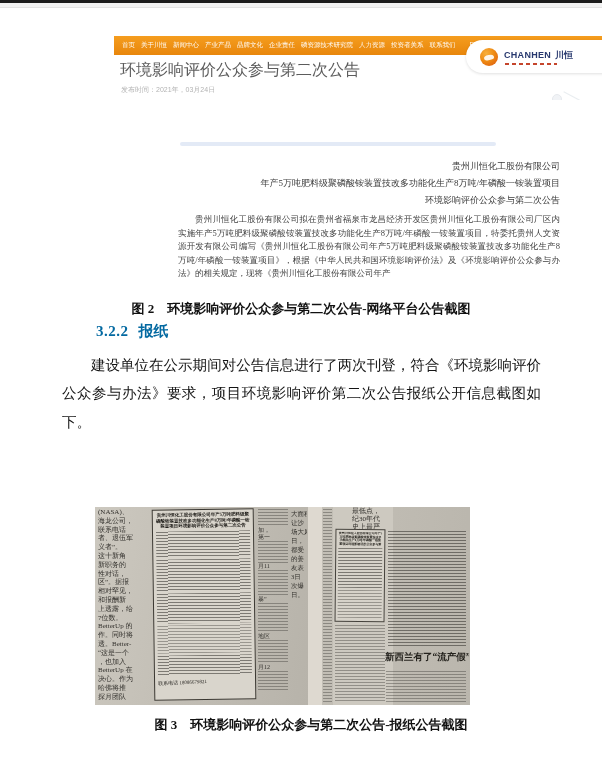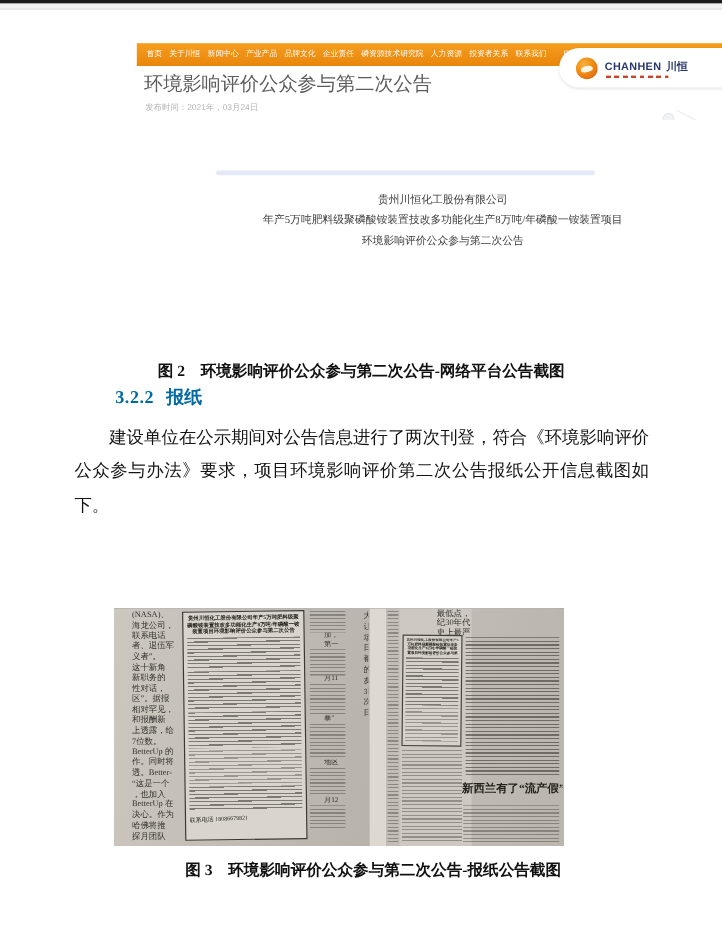--- a/index.html
+++ b/index.html
@@ -34,21 +34,21 @@
   #page-title { position:absolute; left:6px; top:24px; font-size:16px; color:#5c5c5c; font-weight:400; }
   #page-meta  { position:absolute; left:7px; top:49px; font-size:7px; color:#b3b3b3; }
   
   .mol-dot  { position:absolute; border-radius:50%; border:1px solid #dfe3e8; background:#eef1f4; opacity:.8; }
   .mol-line { position:absolute; height:1px; background:#e4e8ec; opacity:.8; }
   
   #doc-panel { position:absolute; left:0; top:64px; width:524px; height:198px; background:#fff; overflow:hidden; }
   #doc-smear { position:absolute; left:66px; top:42px; width:316px; height:4px; background:#ccd9ef; opacity:.55; border-radius:2px; }
   #doc-text  { position:absolute; left:64px; top:58px; width:382px;
                font-family:"Liberation Serif","DejaVu Serif",serif; color:#3d3d3d; }
-  .doc-center { text-align:center; font-size:9px; line-height:17px; color:#3a3a3a; }
+  .doc-center { text-align:right; font-size:9px; line-height:17px; color:#3a3a3a; }
   #doc-body   { margin-top:4px; font-size:8.5px; line-height:13.6px; text-align:justify; text-indent:2em; color:#3f3f3f; }
 
   
   .fig-caption { position:absolute; left:0; width:602px; text-align:center;
                  font-family:"Liberation Serif","DejaVu Serif",serif; font-weight:bold;
                  font-size:13px; color:#111; }
   #fig2-caption { top:300px; }
   #fig3-caption { top:716px;padding-left:20px; }
   #section-heading { position:absolute; left:96px; top:322px;
                      font-family:"Liberation Serif","DejaVu Serif",serif;
@@ -64,21 +64,21 @@
                 background:#b4b0a8; overflow:hidden;
                 font-family:"Liberation Serif","DejaVu Serif",serif;
                 box-shadow:inset 0 0 14px rgba(60,55,45,.35); }
   #np-left   { position:absolute; left:0; top:0; width:213px; height:198px;
                background:linear-gradient(100deg,#ccc8bf 0%,#bfbbb2 60%,#b7b3aa 100%); }
   #np-gutter { position:absolute; left:213px; top:0; width:14px; height:198px; background:#ded9d0; }
   #np-right  { position:absolute; left:227px; top:0; width:148px; height:198px;
                background:linear-gradient(95deg,#c3bfb6 0%,#bab6ad 100%); }
   #np-right-light { position:absolute; left:11px; top:0; width:60px; height:198px; background:#cdc9c0; }
   .np-col { position:absolute; overflow:hidden; }
-  .np-frag { display:block; white-space:nowrap; overflow:hidden; color:#33312d;margin-left:12px; }
+  .np-frag { display:block; white-space:nowrap; overflow:hidden; color:#33312d; }
   .microlines { background-image:repeating-linear-gradient(180deg, rgba(40,38,34,.52) 0 1px, transparent 1px 3px); }
   .microlines-soft { background-image:repeating-linear-gradient(180deg, rgba(50,48,44,.38) 0 1px, transparent 1px 3px); }
   #np-box-left { position:absolute; left:58px; top:2px; width:102px; height:191px;
                  background:#d9d5cc; border:1px solid #3b3832; transform:rotate(-.8deg);
                  padding:2px 3px; overflow:hidden; }
   #np-box-left-title { font-size:4.5px; line-height:5.5px; font-weight:bold; color:#23211d;
                        text-align:center; overflow:hidden; }
   .np-box-lines { margin-top:2px; height:26px; }
   #np-box-left-footer { margin-top:3px; font-size:5px; color:#2b2925; transform:rotate(-2deg);
                         white-space:nowrap; overflow:hidden; }
@@ -136,20 +136,21 @@
 
     <div id="page-title">环境影响评价公众参与第二次公告</div>
     <div id="page-meta">发布时间：2021年，03月24日</div>
 
     <div id="doc-panel">
       <div id="doc-smear"></div>
       <div id="doc-text">
         <div class="doc-center">贵州川恒化工股份有限公司</div>
         <div class="doc-center">年产5万吨肥料级聚磷酸铵装置技改多功能化生产8万吨/年磷酸一铵装置项目</div>
         <div class="doc-center">环境影响评价公众参与第二次公告</div>
+        <div id="doc-body">贵州川恒化工股份有限公司拟在贵州省福泉市龙昌经济开发区贵州川恒化工股份有限公司厂区内实施年产5万吨肥料级聚磷酸铵装置技改多功能化生产8万吨/年磷酸一铵装置项目，特委托贵州人文资源开发有限公司编写《贵州川恒化工股份有限公司年产5万吨肥料级聚磷酸铵装置技改多功能化生产8万吨/年磷酸一铵装置项目》，根据《中华人民共和国环境影响评价法》及《环境影响评价公众参与办法》的相关规定，现将《贵州川恒化工股份有限公司年产</div>
       </div>
     </div>
   </div>
 
   <div id="fig2-caption" class="fig-caption">图 2　环境影响评价公众参与第二次公告-网络平台公告截图</div>
 
   <div id="section-heading">
     <span class="sec-num">3.2.2</span><span>报纸</span>
   </div>
 

